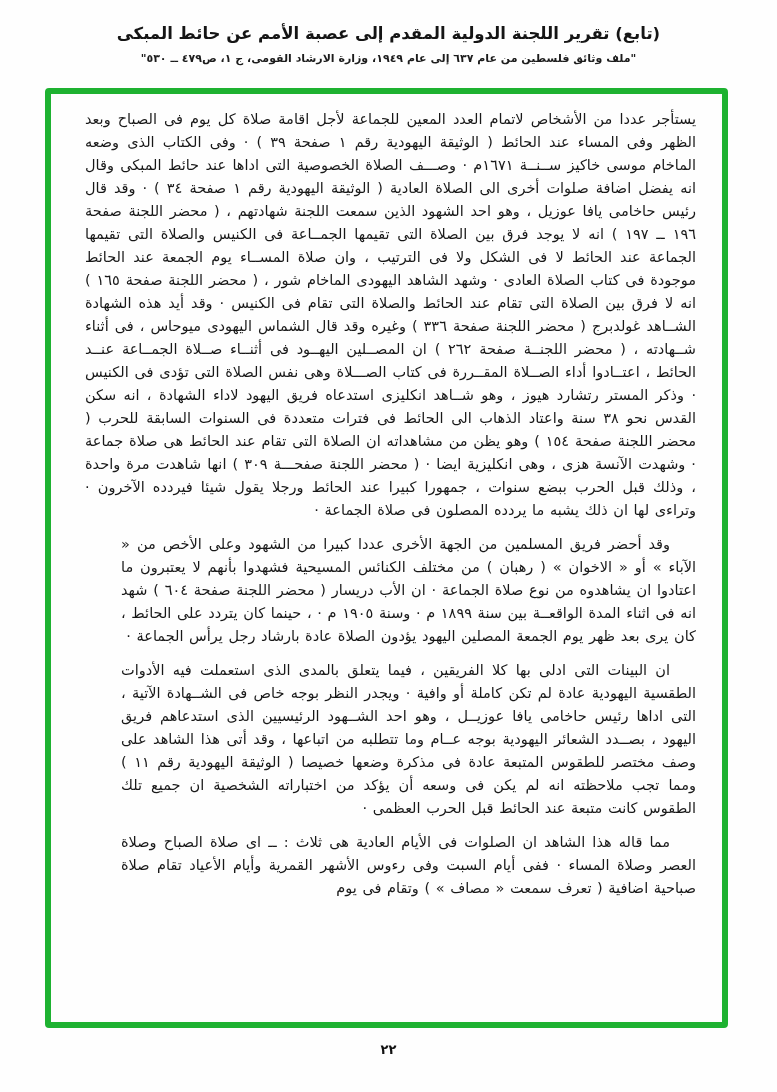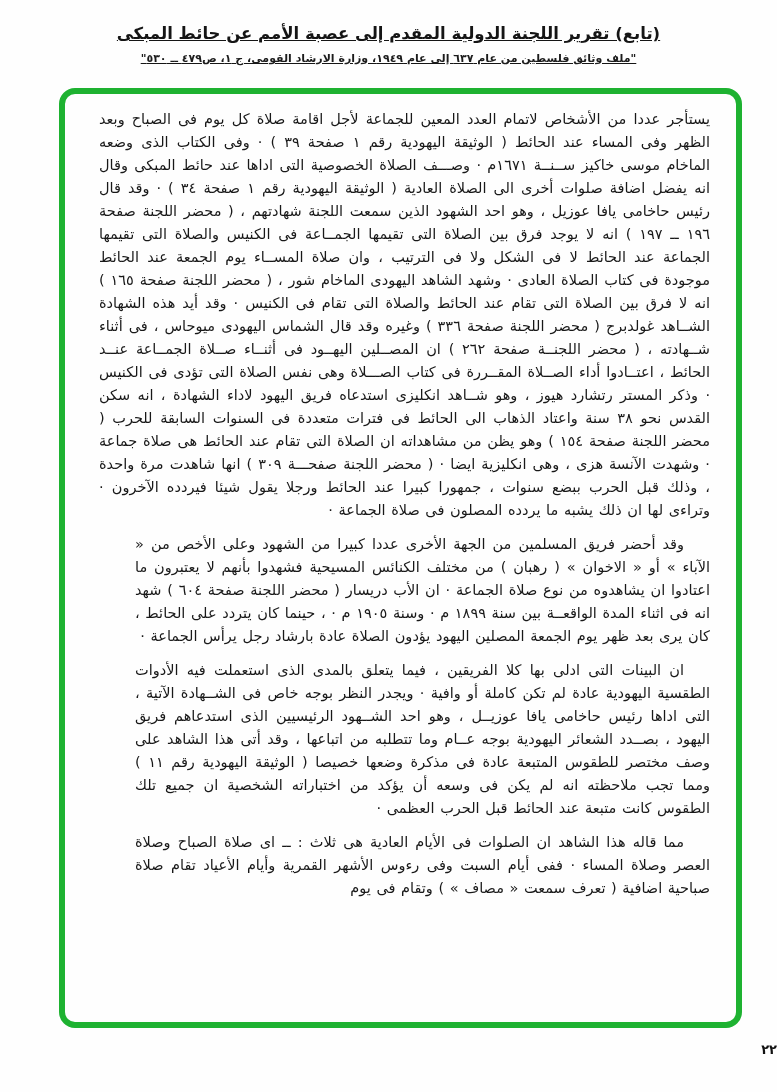--- a/index.html
+++ b/index.html
@@ -16,43 +16,42 @@
     overflow: hidden;
     direction: rtl;
   }
   .doc-header {
     position: absolute;
     top: 22px;
     left: 0;
     width: 100%;
     text-align: center;
     color: #151515;
-    text-decoration: underline;
   }
   .doc-title {
     font-size: 16.5px;
     font-weight: bold;
     letter-spacing: 0;
     line-height: 24px;
   }
   .doc-source {
     margin-top: 6px;
     font-size: 11px;
     font-weight: bold;
     color: #1c1c1c;
   }
   .highlight-box {
     position: absolute;
     box-sizing: border-box;
-    left: 59px;
+    left: 45px;
     top: 88px;
     width: 683px;
     height: 940px;
     border: 6px solid #1eb231;
-    border-radius: 16px;
+    border-radius: 4px;
     overflow: hidden;
     background: transparent;
   }
   .body-text {
     position: absolute;
     top: 14px;
     right: 26px;
     left: 34px;
     bottom: 0;
     direction: rtl;
@@ -69,20 +68,21 @@
   }
   .para.indent {
     text-indent: 26px;
     margin-left: 36px;
   }
   .page-number {
     position: absolute;
     top: 1042px;
     left: 0;
     width: 100%;
+    text-align: center;
     font-size: 13px;
     font-weight: bold;
     color: #111111;
   }
 </style>
 </head>
 <body>
 
 <div class="page">
 

